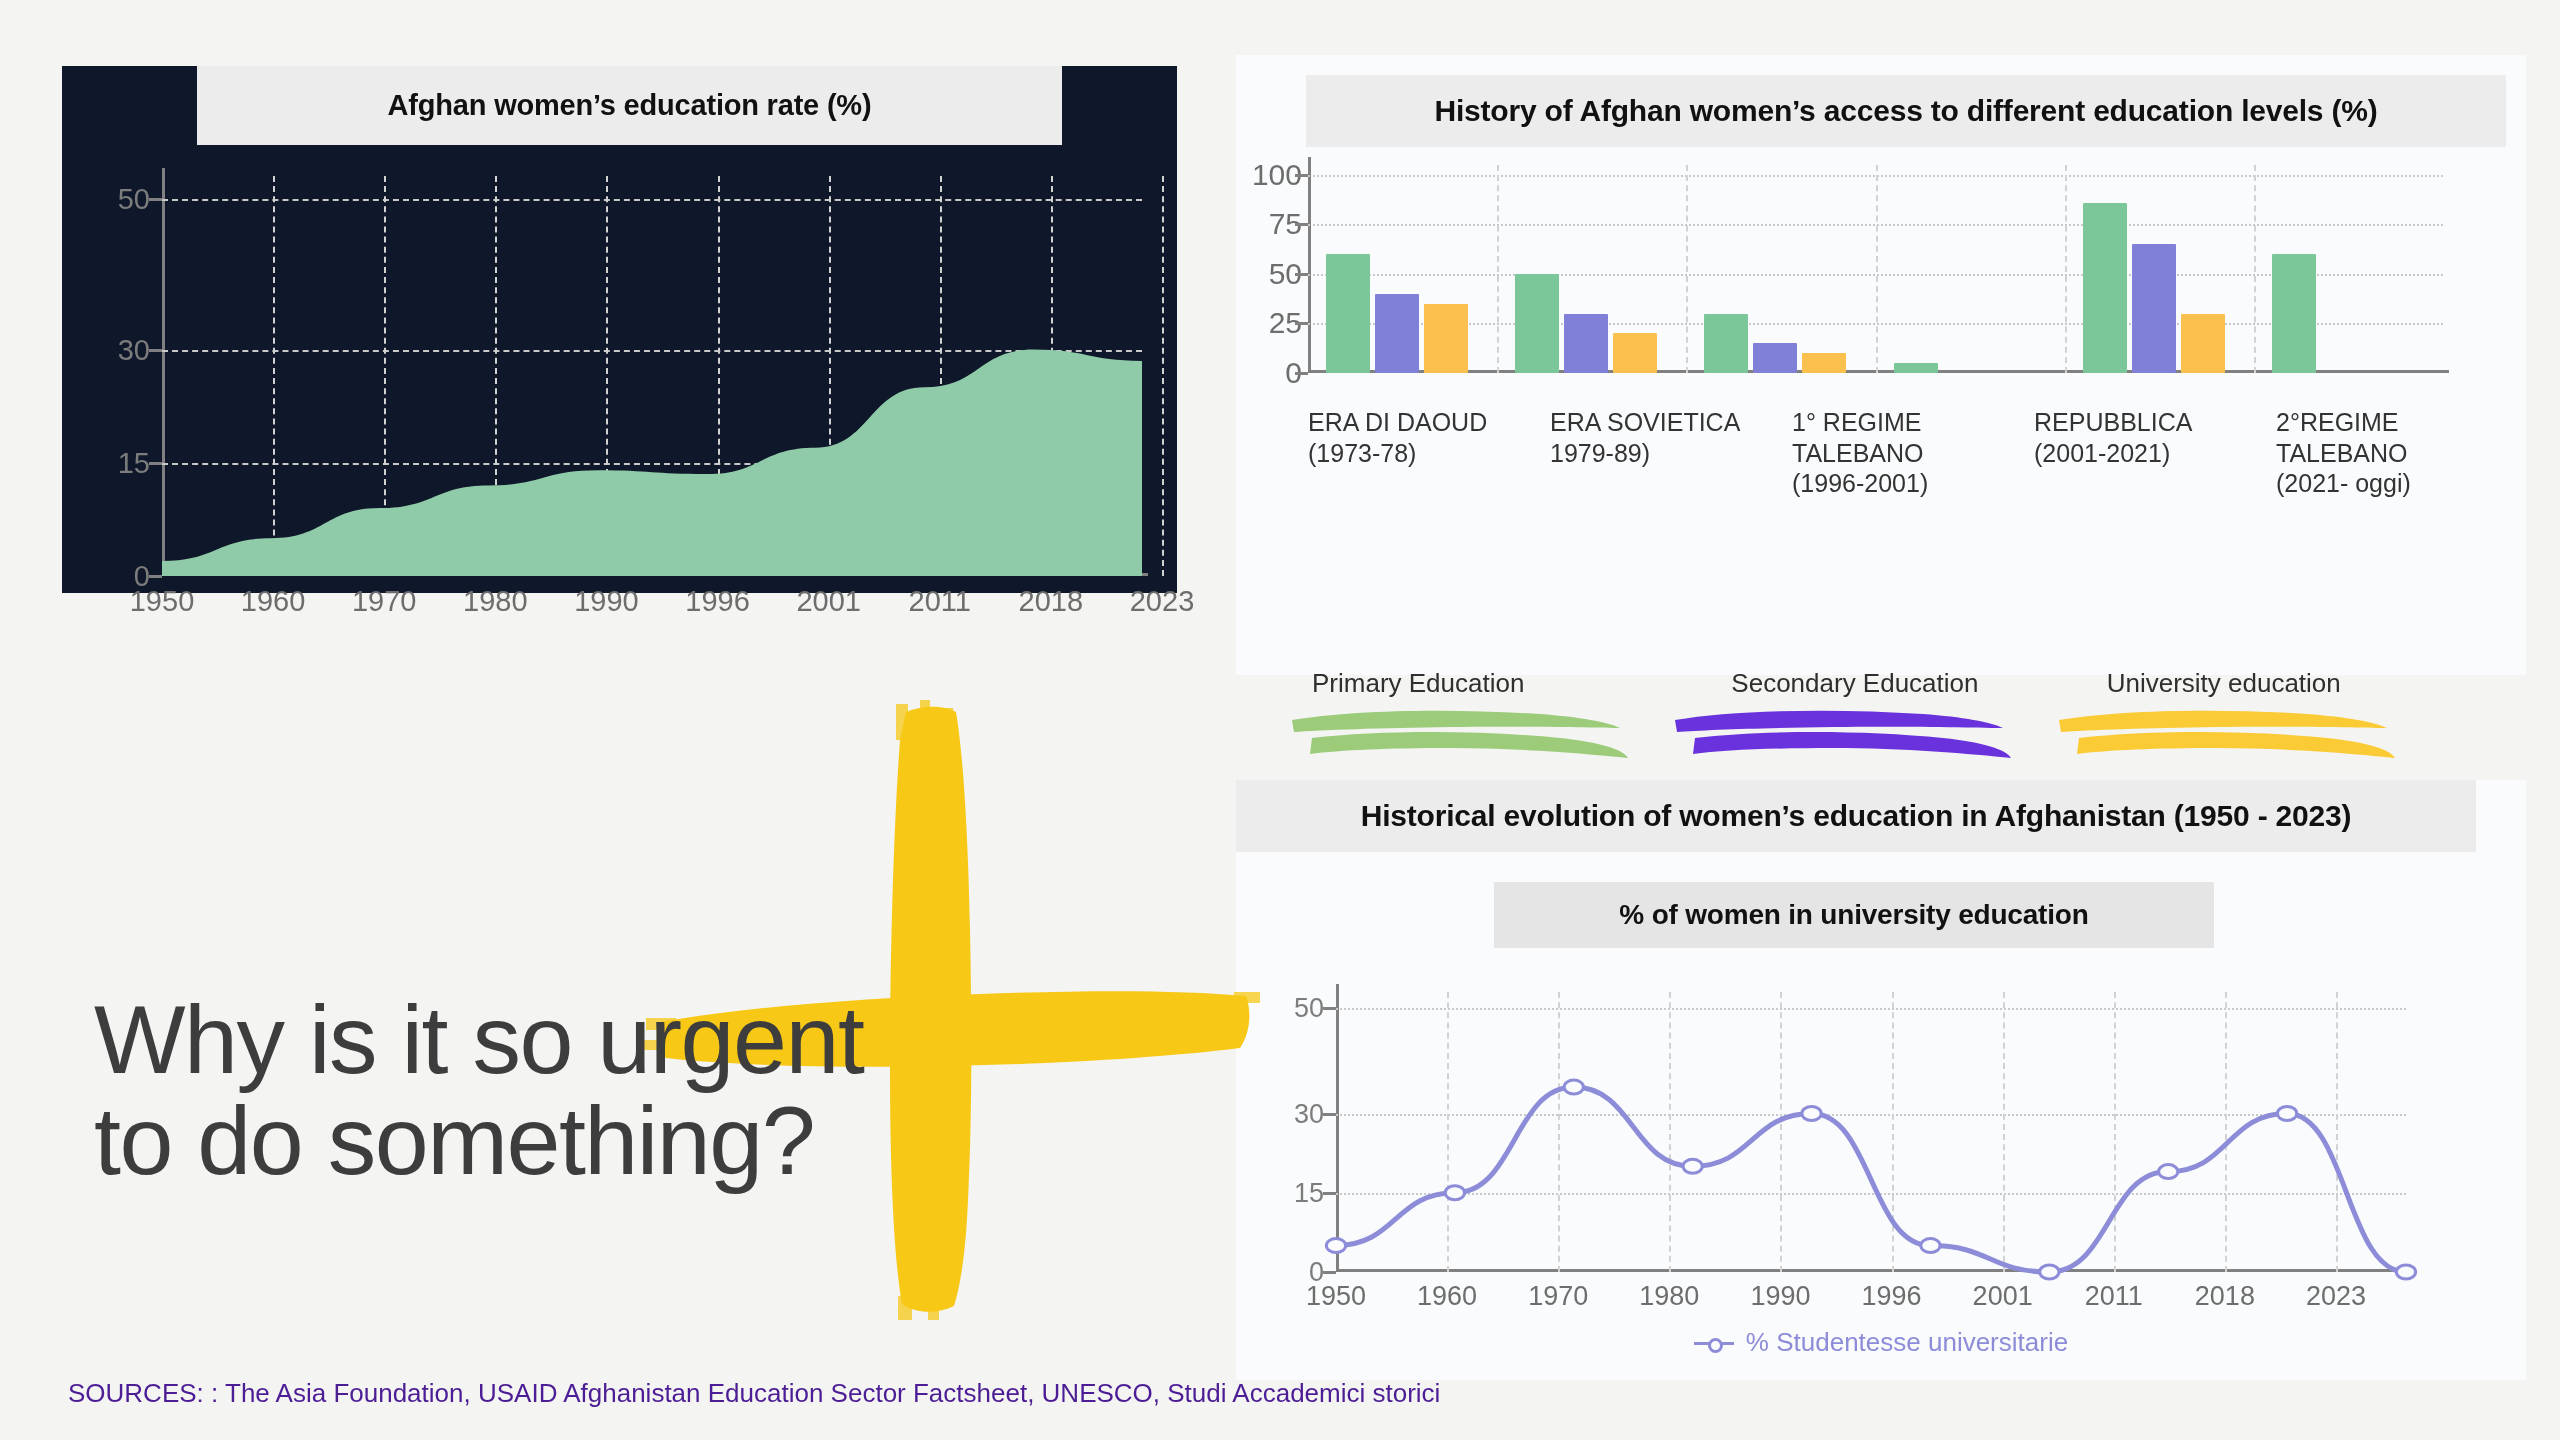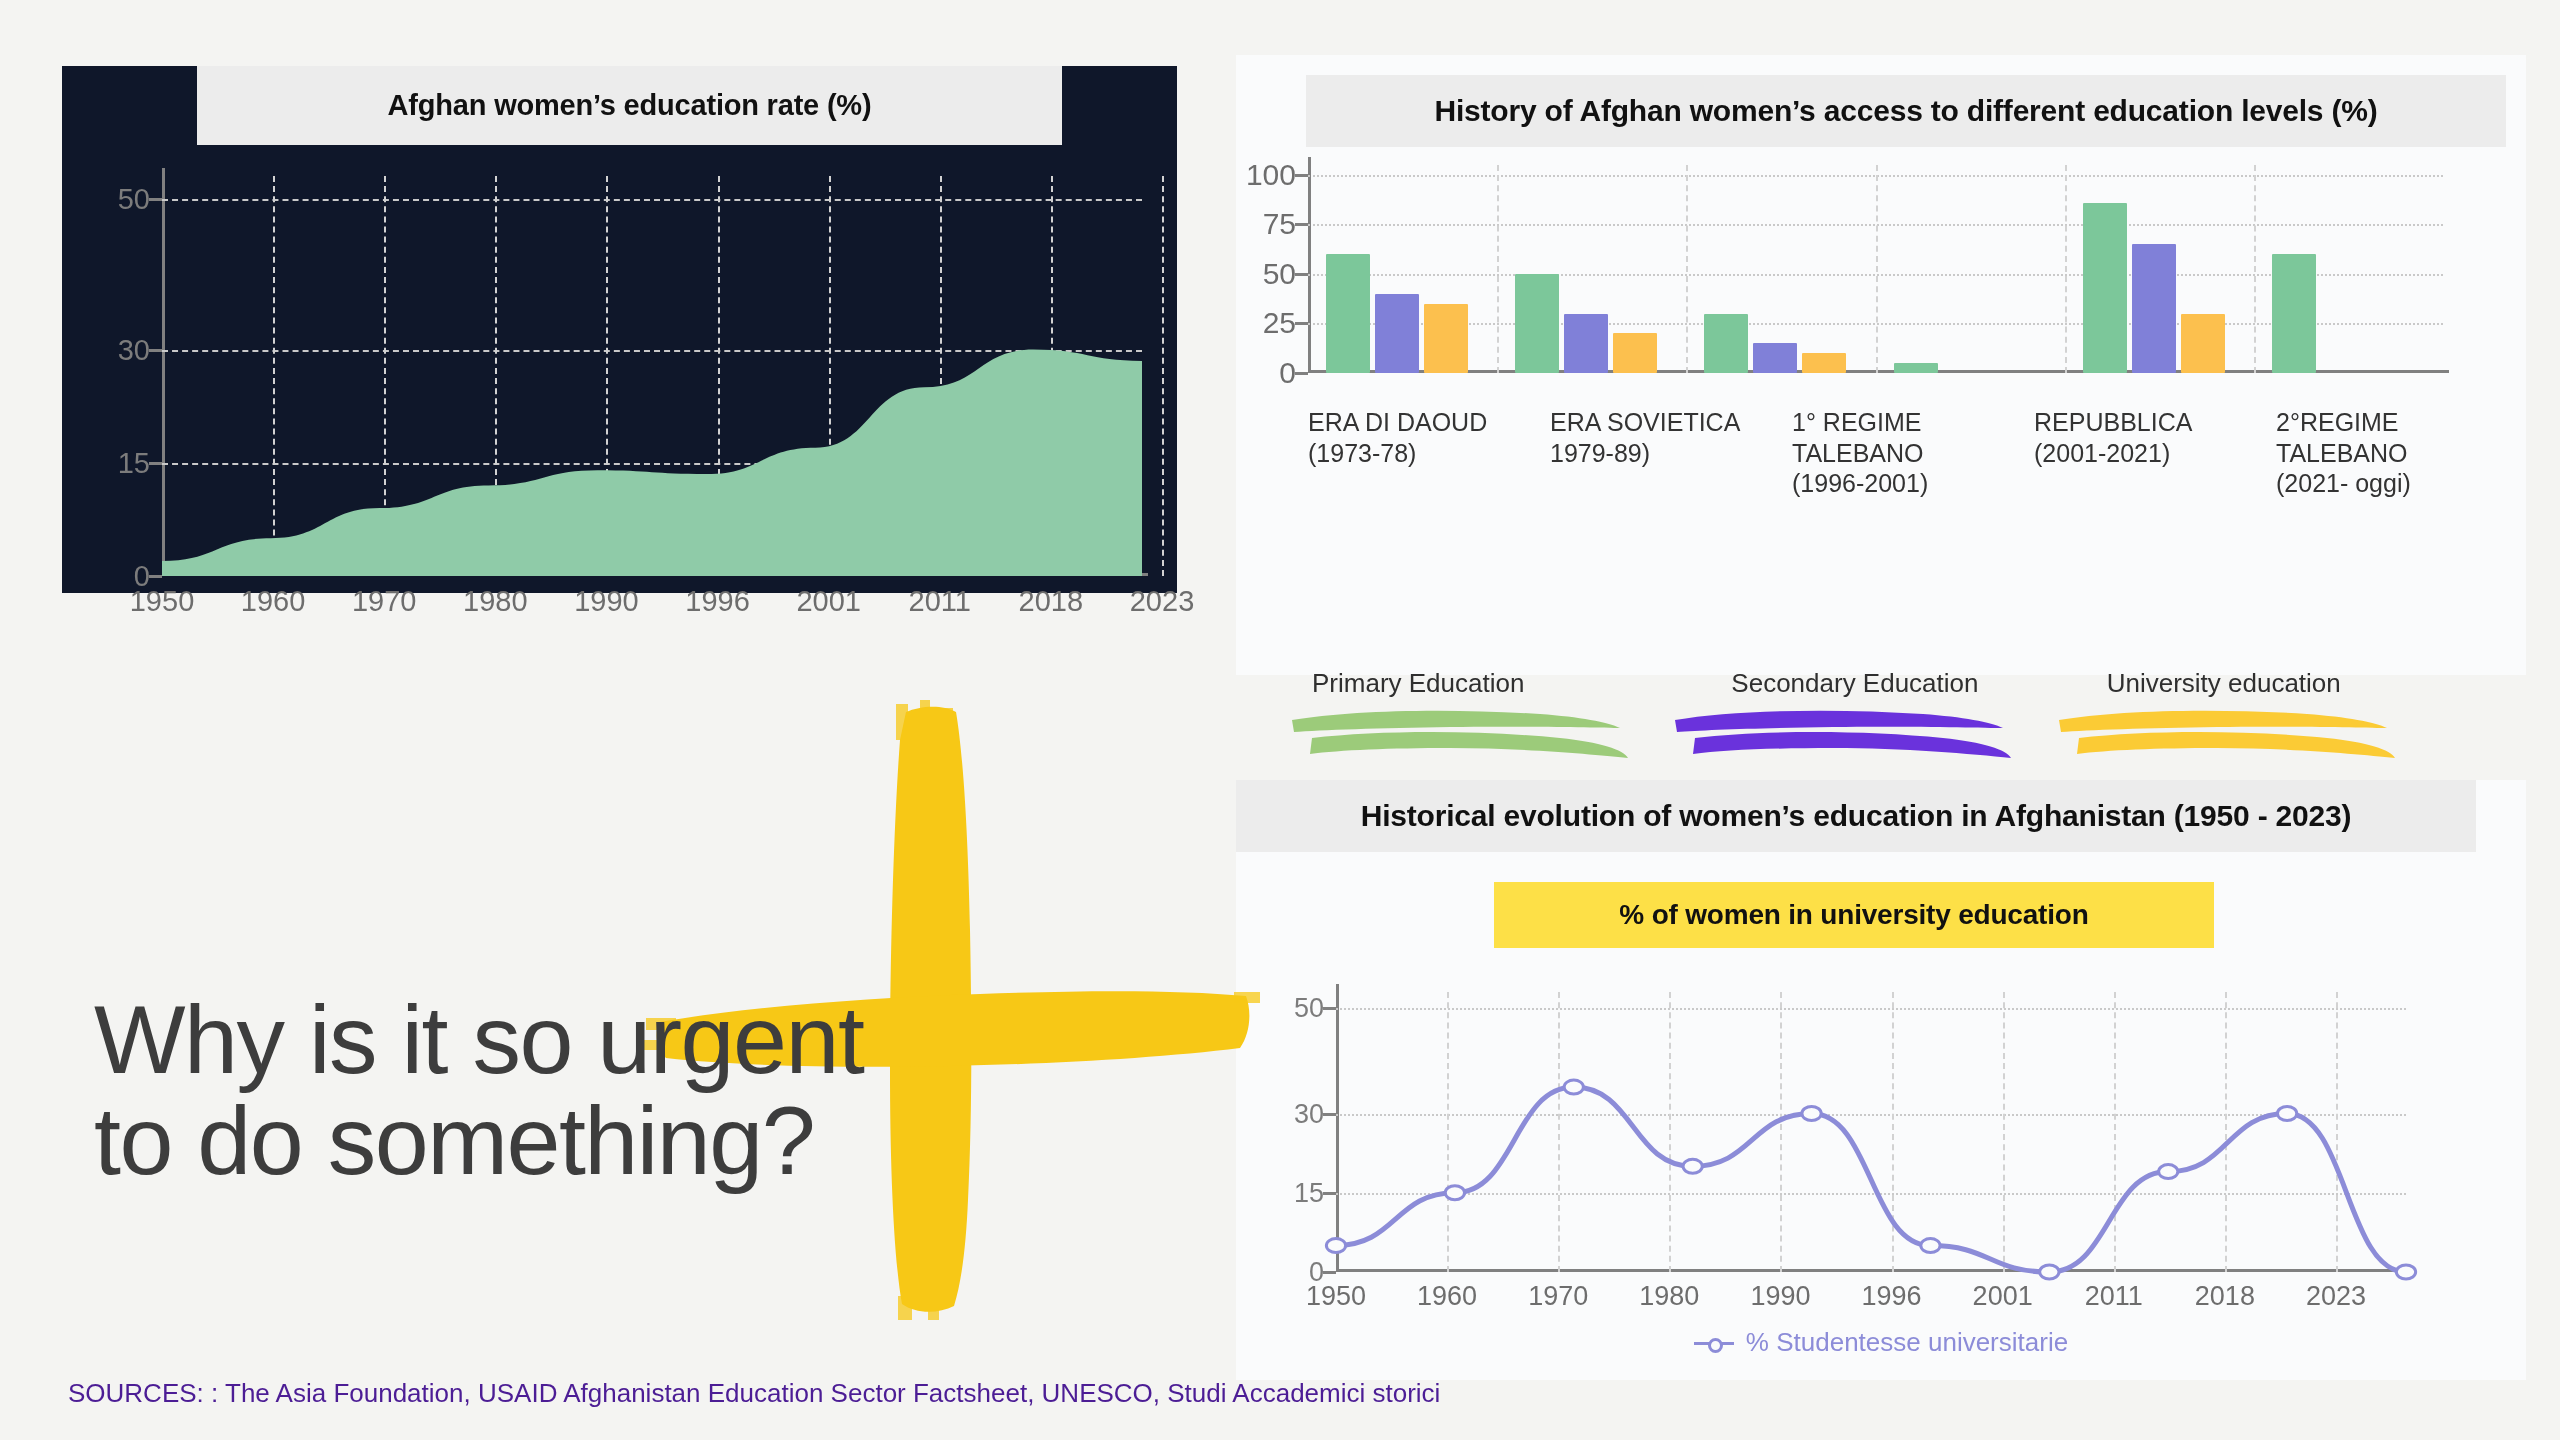--- a/index.html
+++ b/index.html
@@ -114,21 +114,21 @@
   #panel-bars .panel-title {
     position: absolute;
     left: 70px; top: 20px;
     width: 1200px; height: 72px;
     font-size: 30px;
   }
   #bar-plot {
     left: 72px; top: 110px;
     width: 1135px; height: 208px;
   }
-  #bar-plot .axis-y-label { font-size: 30px; color: #6d6d6d; padding-right: 12px;}
+  #bar-plot .axis-y-label { font-size: 30px; color: #6d6d6d; padding-right: 6px;}
   .bar-groups {
     position: absolute;
     left: 0; top: 0;
     width: 100%; height: 100%;
     display: flex;
   }
   .bar-group {
     flex: 1 1 0;
     height: 100%;
     position: relative;
@@ -191,21 +191,21 @@
     position: absolute;
     left: 0px; top: 0px;
     width: 1240px; height: 72px;
     font-size: 30px;
   }
   #panel-line .panel-title.inner {
     position: absolute;
     left: 258px; top: 102px;
     width: 720px; height: 66px;
     font-size: 28px;
-    background: #fde047;
+    background: #e5e5e5;
   }
   #line-plot {
     left: 100px; top: 212px;
     width: 1070px; height: 280px;
   }
   #line-plot .axis-y-label { font-size: 27px; color: #7c7c7c; }
   #line-plot .axis-x-label { font-size: 27px; color: #6d6d6d; }
   .line-legend {
     position: absolute;
     left: 0; right: 0;

